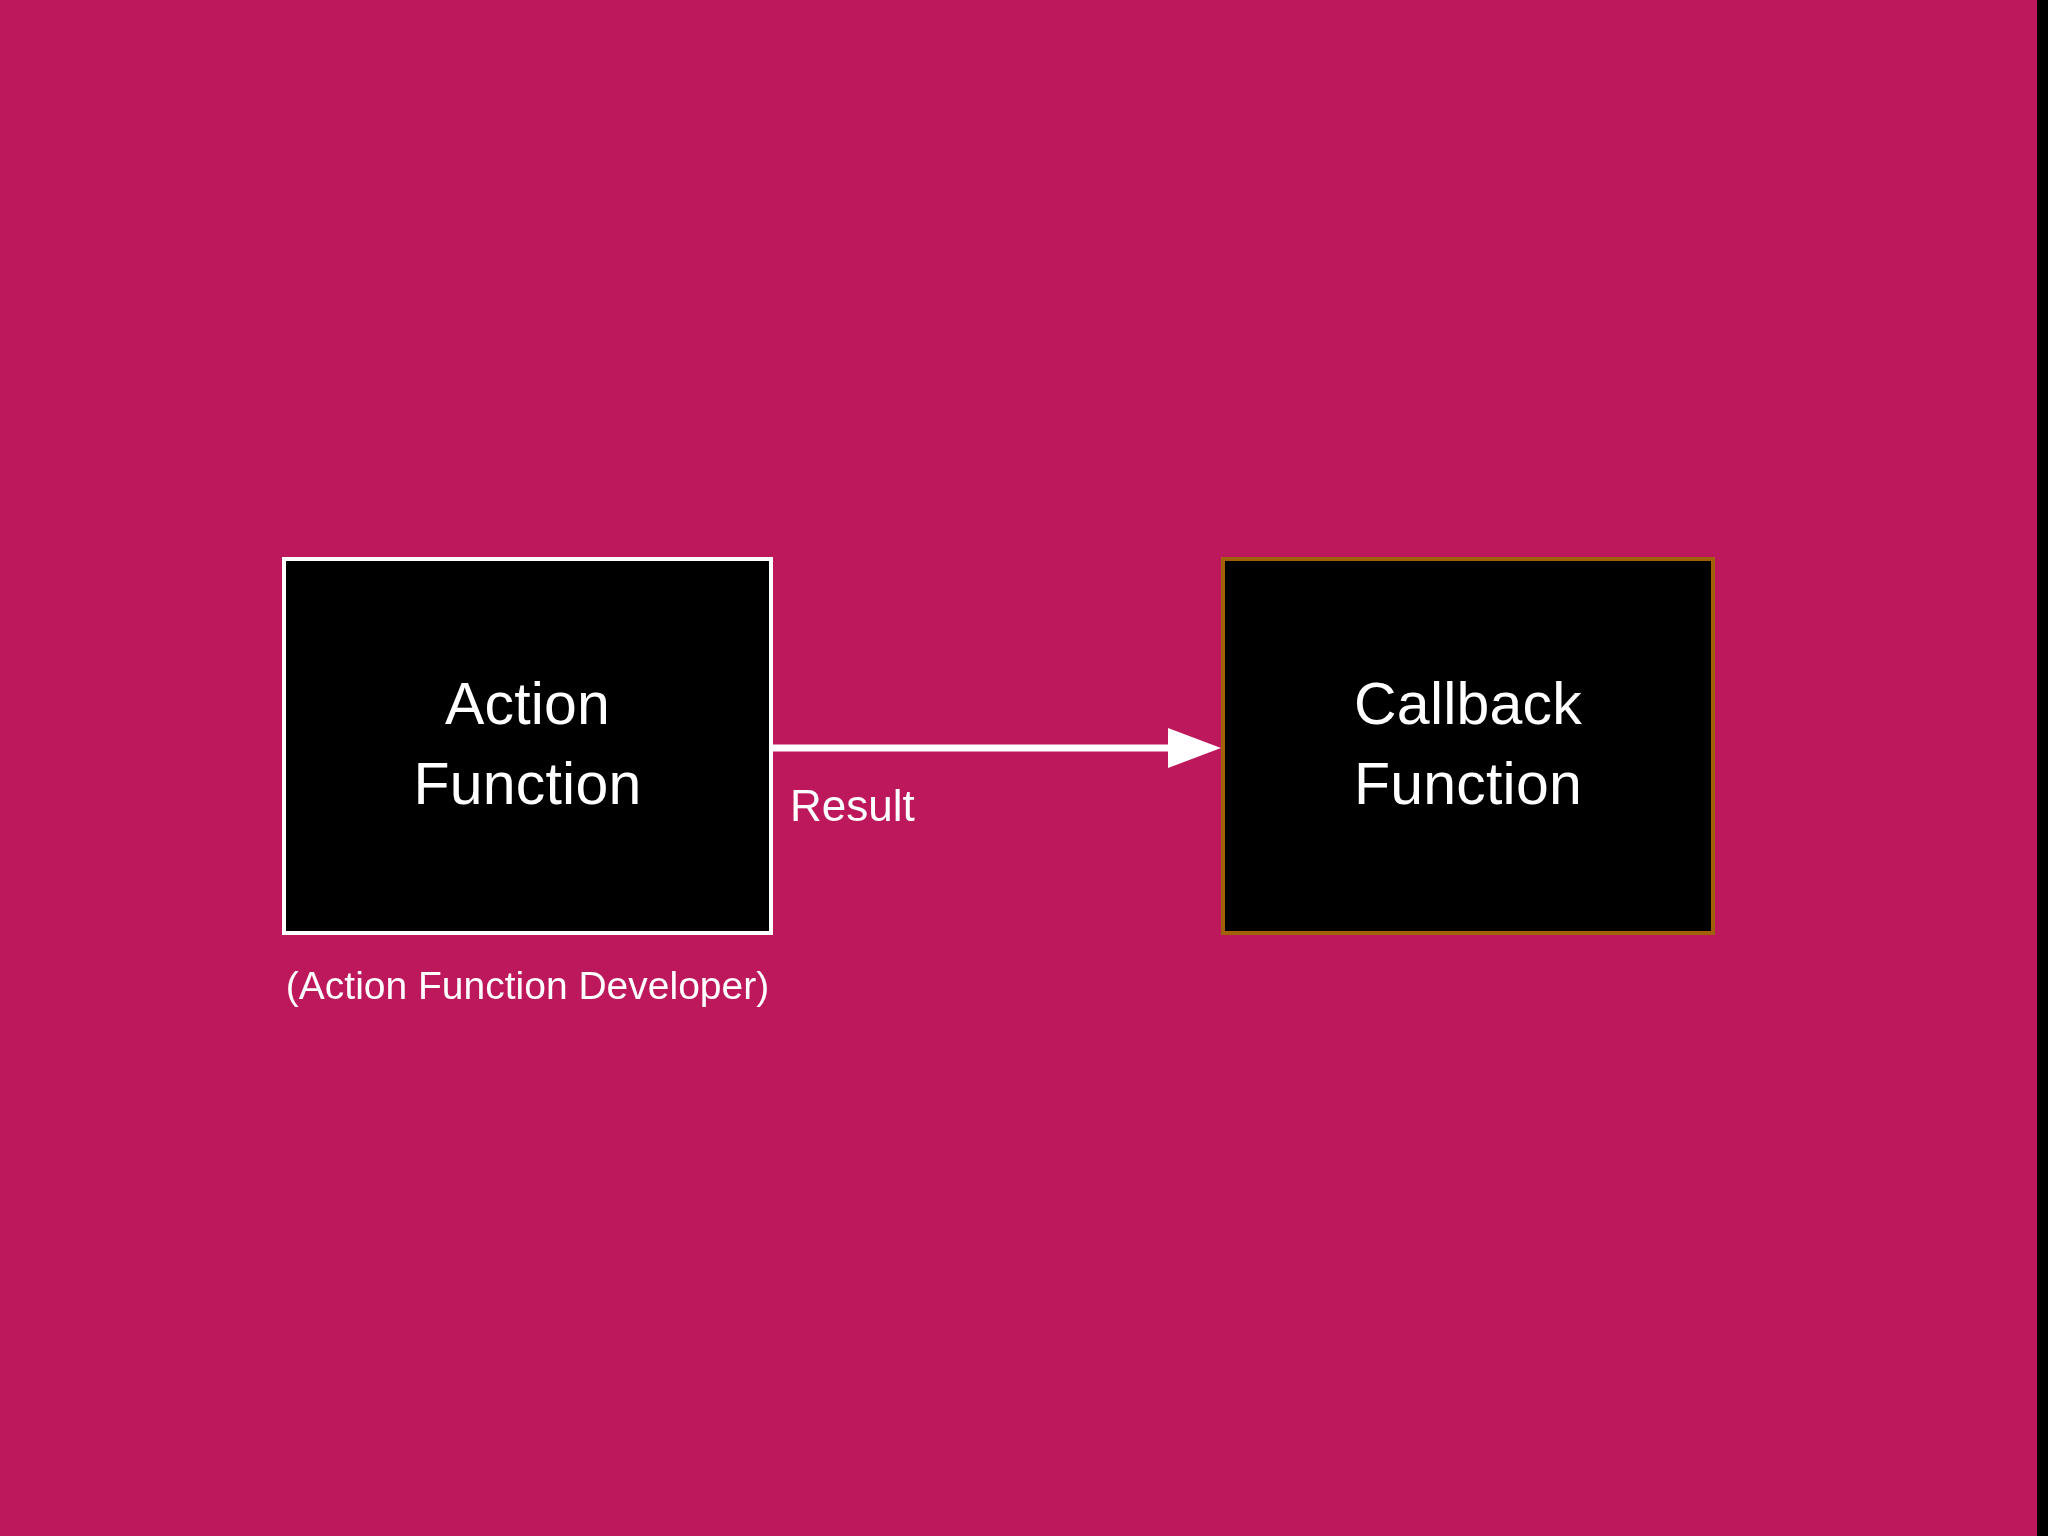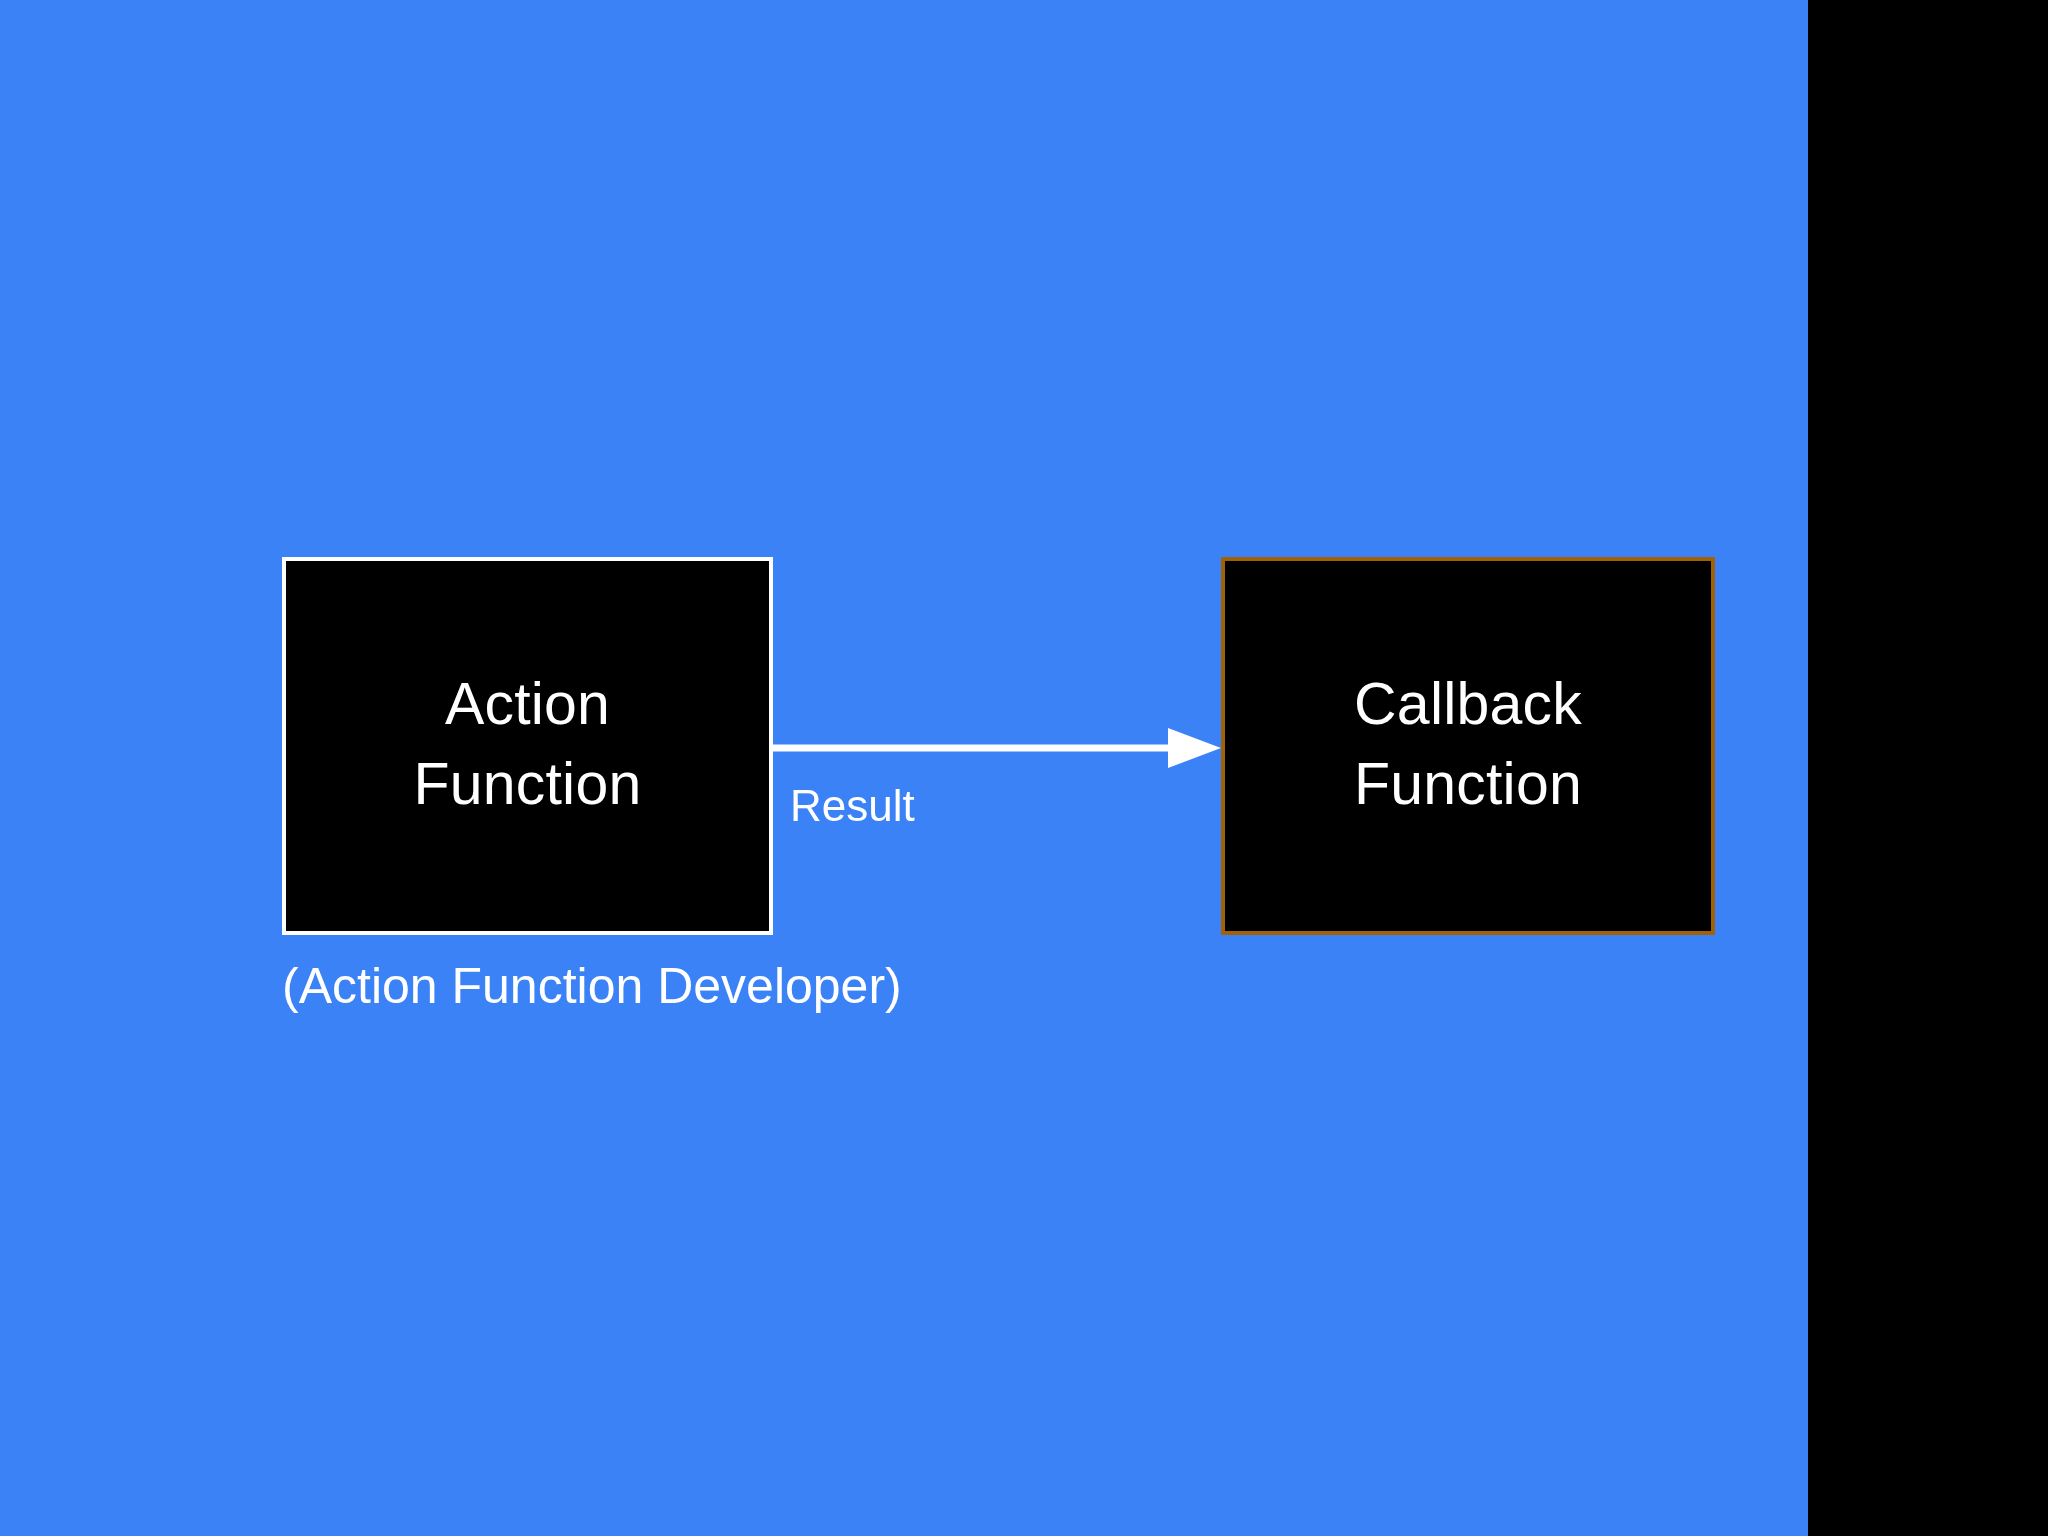--- a/index.html
+++ b/index.html
@@ -11,23 +11,24 @@
   body {
     width: 2048px;
     height: 1536px;
     overflow: hidden;
     font-family: "Liberation Sans", sans-serif;
     -webkit-font-smoothing: antialiased;
   }
 
   #canvas {
     position: relative;
-    width: 1808px;
+    width: 2004px;
     height: 1536px;
-    background: #3b82f6;
+    background: #be185d;
+    padding-left: 33px;
   }
 
   
   .node-box {
     position: absolute;
     box-sizing: border-box;
     background: #000000;
     display: flex;
     align-items: center;
     justify-content: center;
@@ -56,21 +57,21 @@
     line-height: 80px;
     font-weight: 400;
     letter-spacing: 0.2px;
     white-space: pre-line;
     margin-top: -4px;
   }
 
   
   .caption {
     position: absolute;
-    font-size: 50px;
+    font-size: 39px;
     line-height: 44px;
     font-weight: 400;
     white-space: nowrap;
     text-align: center;
   }
 
   #caption-developer {
     left: 282px;
     top: 964px;
     width: 491px;

